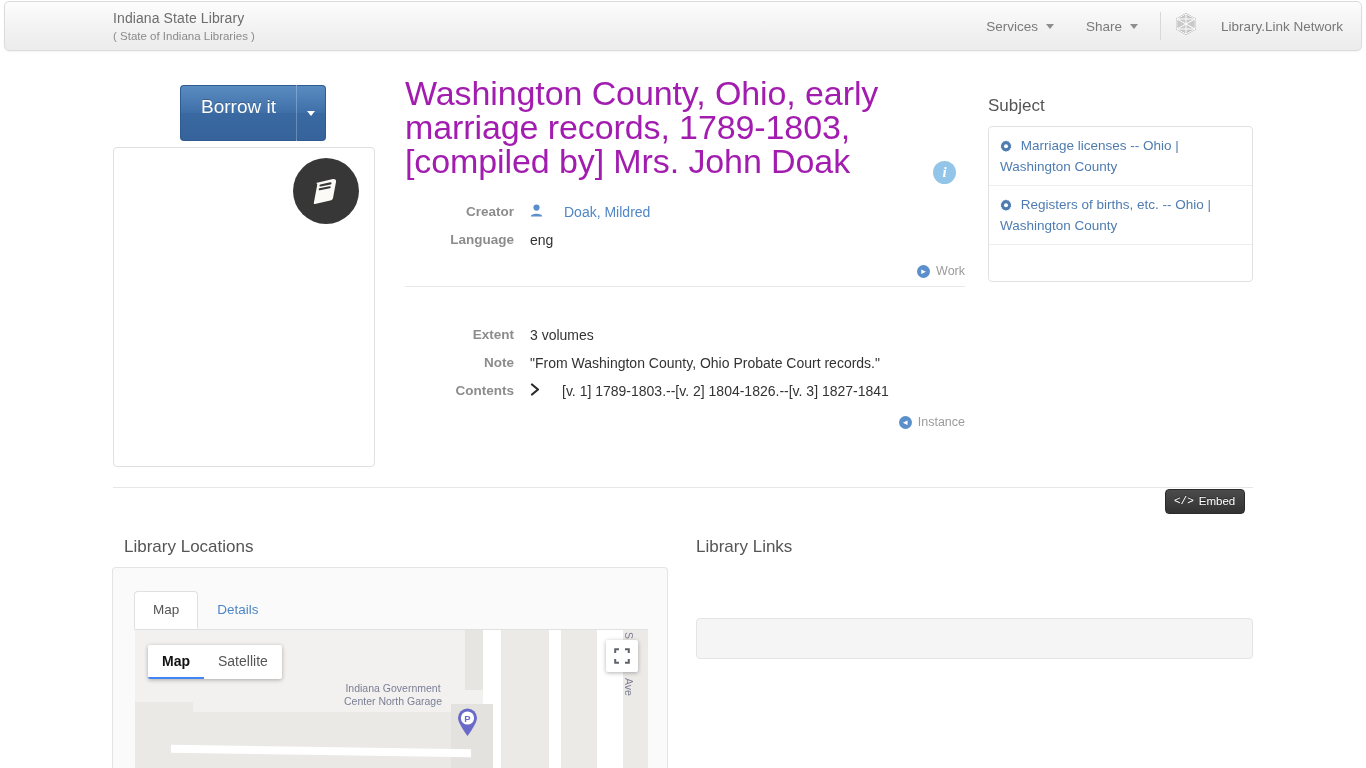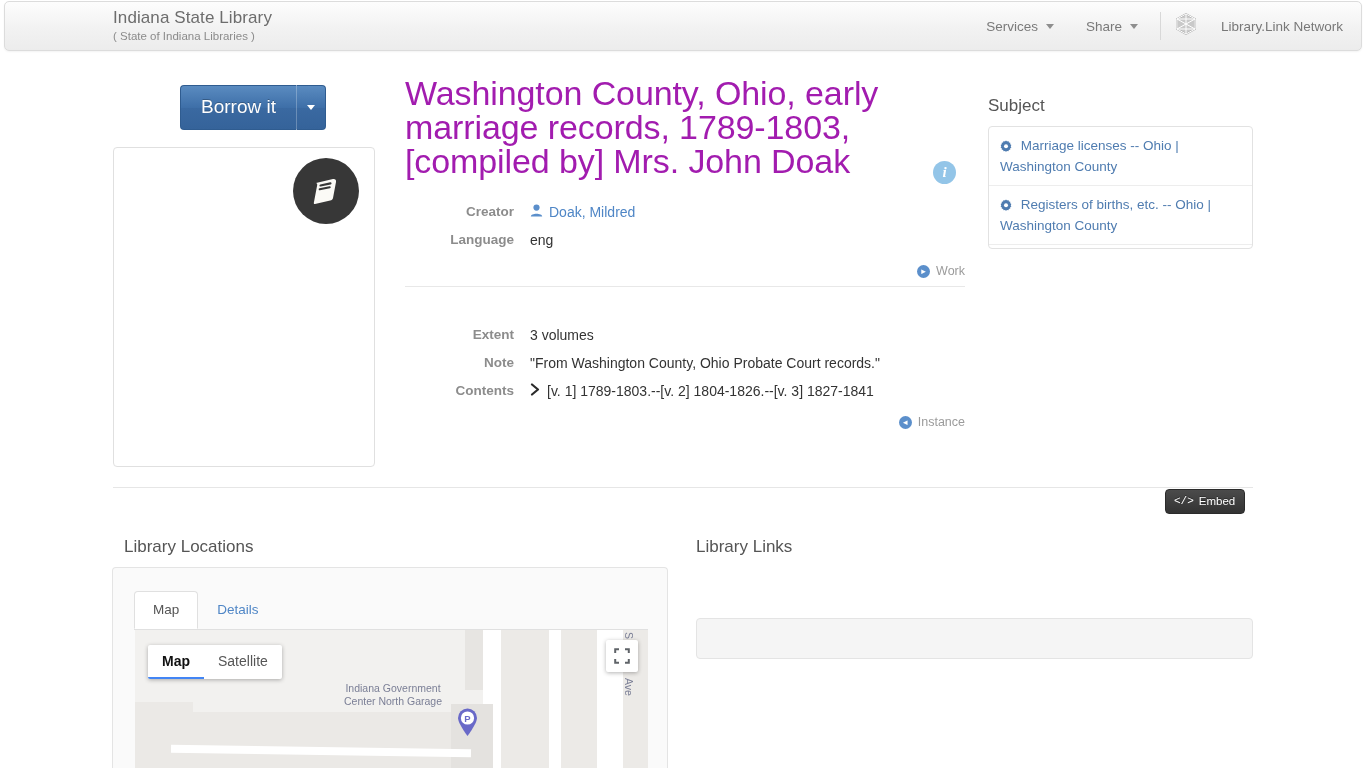--- a/index.html
+++ b/index.html
@@ -17,21 +17,21 @@
     width: 1358px; height: 50px;
     background: linear-gradient(to bottom, #fdfdfd 0%, #f2f2f2 55%, #ececec 100%);
     border: 1px solid #dcdcdc;
     border-radius: 5px;
     box-shadow: 0 1px 2px rgba(0,0,0,.05);
   }
   .brand {
     position: absolute; left: 108px; top: 6px;
   }
   .brand-title {
-    font-size: 17px; color: #6d6d6d; line-height: 20px;
+    font-size: 14px; color: #6d6d6d; line-height: 20px;
     font-weight: normal; letter-spacing: .1px;
   }
   .brand-sub {
     font-size: 11.5px; color: #8b8b8b; line-height: 15px; margin-top: 1px;
   }
   .topnav {
     position: absolute; right: 8px; top: 0; height: 48px;
     display: flex; align-items: center;
   }
   .topnav-item {
@@ -53,21 +53,21 @@
   
   .page { position: absolute; left: 0; top: 50px; width: 1366px; }
 
   .borrow-wrap { position: absolute; left: 180px; top: 35px; display: flex; }
   .btn-borrow {
     background: linear-gradient(to bottom, #5a8bc0 0%, #3e6fa8 50%, #3a69a1 51%, #35639a 100%);
     border: 1px solid #2f5c90;
     border-right: none;
     border-radius: 4px 0 0 4px;
     color: #ffffff; font-size: 19px;
-    padding: 10px 20px 11px 20px;
+    padding: 10px 20px 22px 20px;
     line-height: 22px;
     text-shadow: 0 -1px 0 rgba(0,0,0,.25);
     cursor: pointer;
   }
   .btn-borrow-caret {
     background: linear-gradient(to bottom, #5a8bc0 0%, #3e6fa8 50%, #3a69a1 51%, #35639a 100%);
     border: 1px solid #2f5c90;
     border-left: 1px solid rgba(255,255,255,.25);
     border-radius: 0 4px 4px 0;
     width: 30px; display: flex; align-items: center; justify-content: center;
@@ -99,21 +99,21 @@
     font-size: 15px; font-style: italic; font-family: "Liberation Serif", serif;
     display: flex; align-items: center; justify-content: center; font-weight: bold;
   }
 
   .rows { margin-top: 24px; }
   .row { display: flex; margin-bottom: 8px; font-size: 14px; line-height: 20px; }
   .row-label {
     width: 125px; text-align: right; color: #8c8c8c; padding-right: 16px;
     font-weight: bold; font-size: 13.5px; flex: none;
   }
-  .row-value { color: #333333; display: flex; align-items: baseline; gap: 6px; flex-wrap: wrap; }
+  .row-value { color: #333333; display: flex; align-items: baseline; gap: 21px; flex-wrap: wrap; }
   .link { color: #4f86c6; cursor: pointer; }
 
   .levelbar {
     display: flex; justify-content: flex-end;
     font-size: 12.5px; color: #9b9b9b;
     padding: 6px 0 8px 0;
     align-items: center; gap: 6px;
   }
   .levelbar.with-line { border-bottom: 1px solid #e8e8e8; }
   .circ-arrow {
@@ -122,21 +122,21 @@
     display: inline-flex; align-items: center; justify-content: center;
     line-height: 1;
   }
   .spacer-top { padding-top: 14px; }
 
   
   .subject { position: absolute; left: 988px; top: 46px; width: 265px; }
   .subject-title { font-size: 17px; color: #555555; margin-bottom: 10px; }
   .subject-box {
     border: 1px solid #e2e2e2; border-radius: 4px; background: #ffffff;
-    height: 123px; overflow: hidden;
+    height: 156px; overflow: hidden;
   }
   .subject-item {
     padding: 9px 11px 9px 11px;
     font-size: 13.5px; line-height: 19px; color: #4f7cb0;
     border-bottom: 1px solid #ededed; cursor: pointer;
   }
   .subject-item:last-child { border-bottom: none; }
   .gear { display: inline-block; vertical-align: -2px; margin-right: 5px; }
 
   

